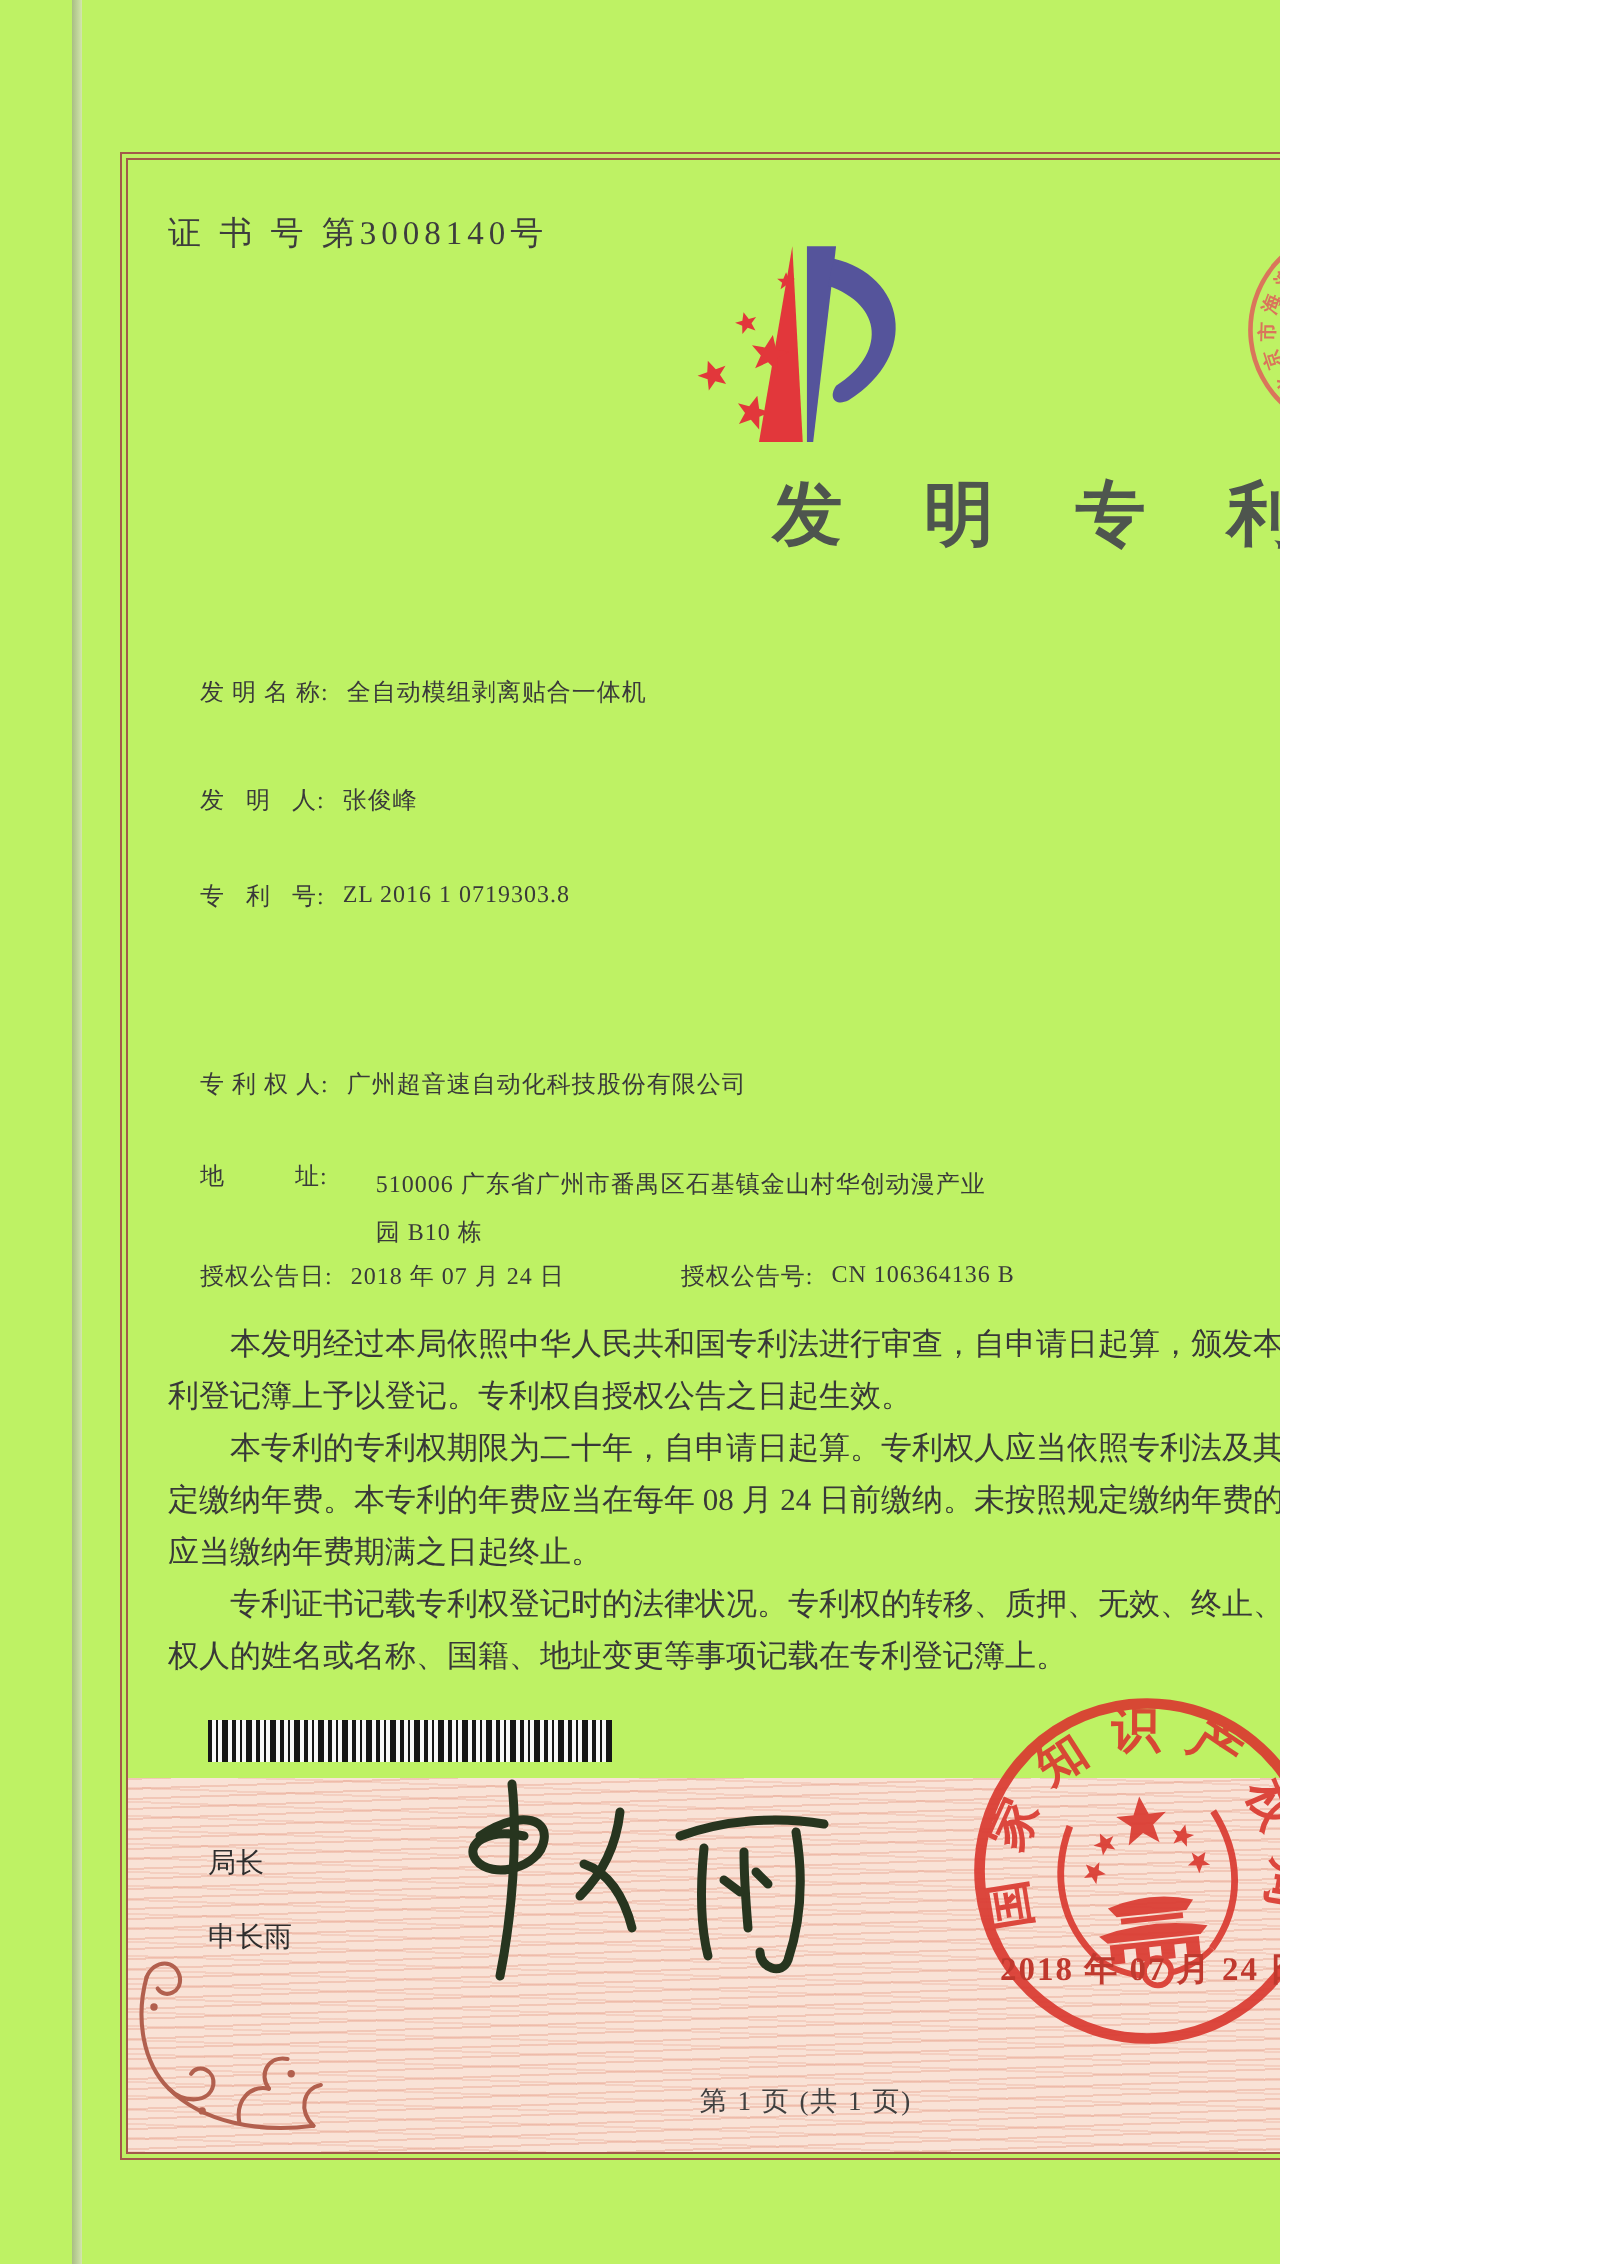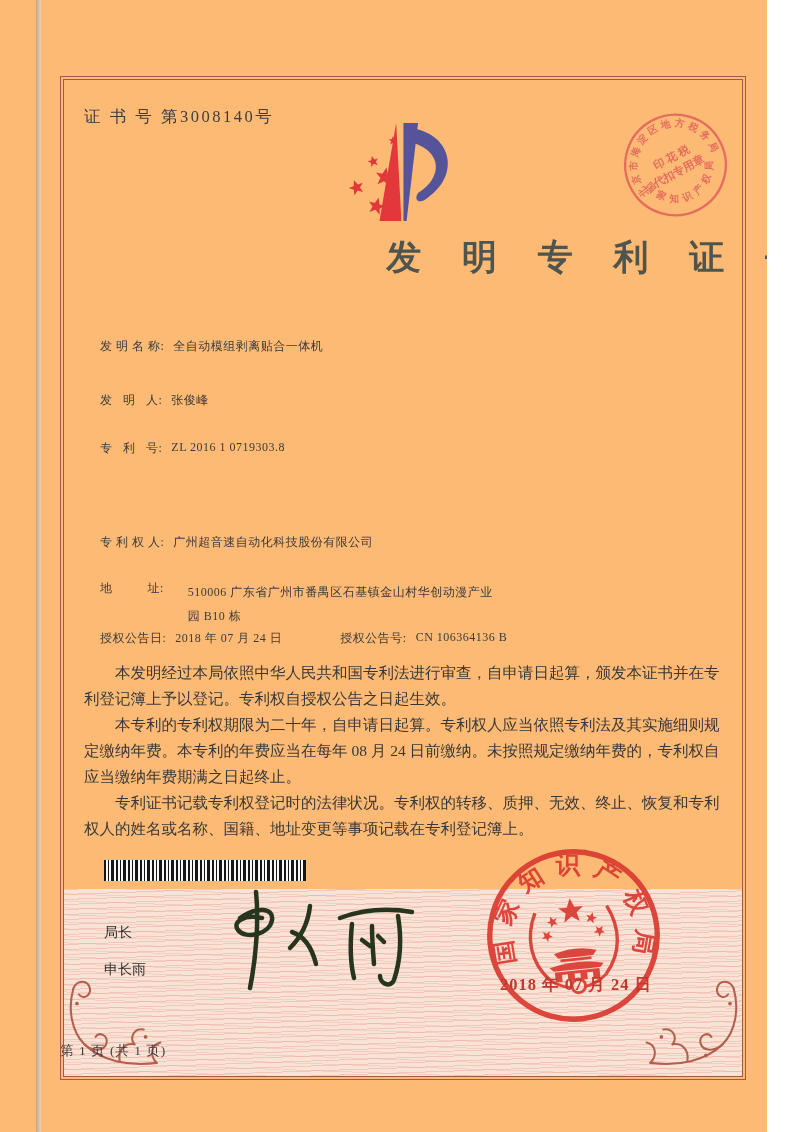--- a/index.html
+++ b/index.html
@@ -1,17 +1,17 @@
 <!DOCTYPE html>
 <html><head>
 <meta charset="utf-8">
 <style>
   html,body{margin:0;padding:0;}
   body{width:800px;height:1132px;background:#ffffff;font-family:"Liberation Serif","DejaVu Serif",serif;}
-  .page{position:relative;width:767px;height:1132px;background:#fdba74;overflow:hidden;}
+  .page{position:relative;width:640px;height:1132px;background:#bef264;overflow:hidden;}
   .scan-edge{position:absolute;left:36px;top:0;width:5px;height:1132px;
     background:linear-gradient(90deg,#9a9a9a,#e0dedc);opacity:.6;}
   .frame-outer{position:absolute;left:60px;top:76px;width:684px;height:1002px;
     border:1.5px solid #a2594a;z-index:6;pointer-events:none;}
   .frame-inner{position:absolute;left:2px;top:2px;right:2px;bottom:2px;border:1px solid #a2594a;}
   .cert-no{position:absolute;left:84px;top:106px;font-size:16.5px;letter-spacing:2.5px;color:#3d3d3d;z-index:5;}
   .title{position:absolute;left:16px;top:234px;width:800px;text-align:right;font-size:35px;
     font-weight:700;letter-spacing:16px;text-indent:16px;color:#4e554e;z-index:5;}
   .f-row{position:absolute;left:100px;display:flex;font-size:12px;color:#3a3a3a;z-index:5;letter-spacing:.5px;}
   .f-label{white-space:pre;}
@@ -29,21 +29,21 @@
     background-image:repeating-linear-gradient(178deg,rgba(230,158,136,.40) 0 1px,transparent 1px 5px),
                      repeating-linear-gradient(182deg,rgba(230,158,136,.28) 0 1px,transparent 1px 7px);}
   .ornament{position:absolute;z-index:2;width:104px;height:102px;}
   .ornament.left{left:63px;top:972px;}
   .ornament.right{left:640px;top:972px;transform:scaleX(-1);}
   .signer{position:absolute;left:104px;top:914px;font-size:14px;line-height:37px;color:#2e2e2e;z-index:5;}
   .signature-svg{position:absolute;left:212px;top:880px;z-index:3;}
   .seal-svg{position:absolute;left:481px;top:843px;z-index:4;opacity:.92;}
   .seal-date{position:absolute;left:486px;top:974px;width:180px;text-align:center;font-size:16.5px;
     font-weight:600;letter-spacing:1px;color:#c0392e;z-index:5;}
-  .footer{position:absolute;left:60px;top:1042px;width:686px;
+  .footer{position:absolute;left:60px;top:1042px;width:686px;text-align:center;
     font-size:13.5px;letter-spacing:1px;color:#3f3f3f;z-index:5;}
   .logo-svg{position:absolute;left:342px;top:112px;z-index:5;}
   .tax-stamp-svg{position:absolute;left:603px;top:90px;z-index:5;opacity:.85;}
 </style>
 </head>
 <body>
 
 <div class="page">
 
   <div class="scan-edge"></div>

